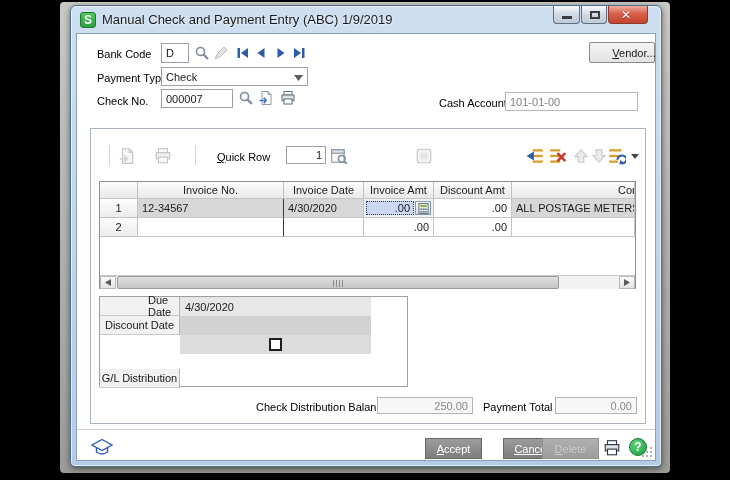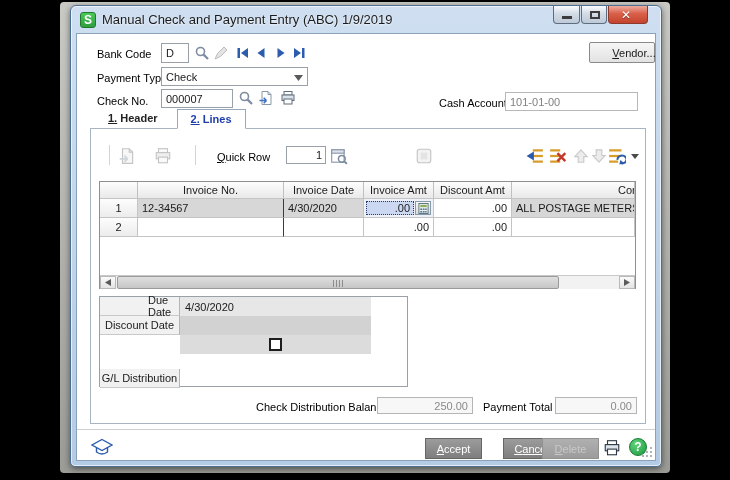--- a/index.html
+++ b/index.html
@@ -177,24 +177,20 @@
         </svg>
       <svg class="icon16" style="left:203px;top:56px;" viewBox="0 0 16 16">
           <rect x="4" y="1.5" width="8" height="3.5" fill="#fff" stroke="#5f6c7a"></rect>
           <rect x="2" y="5" width="12" height="5.5" fill="#dde3ea" stroke="#5f6c7a"></rect>
           <rect x="4" y="9" width="8" height="5" fill="#fff" stroke="#5f6c7a"></rect>
         </svg>
 
       <div class="lbl" style="left:362px;top:63px;">Cash Account</div>
       <div class="field gray" style="left:428px;top:58px;width:133px;height:19px;border-color:#b8b8b8;">101-01-00</div>
 
-      <div class="tabstrip">
-        <div class="tab"><span class="uf">1. Header</span></div>
-        <div class="tab active"><span class="uf">2. Lines</span></div>
-      </div>
 
       <div class="panel">
 
         <div class="toolbar">
           <div class="tsep" style="left:18px;"></div>
           <svg class="tb-icon" style="left:27px;" viewBox="0 0 16 16">
               <path d="M4 1.5 h6 l3 3 v10 h-9 z" fill="#f7f7f7" stroke="#c4c4c4"></path>
               <path d="M10 1.5 v3 h3" fill="none" stroke="#c4c4c4"></path>
               <path d="M1.5 10.5 h7 M8.5 10.5 l-2.8 -2.8 M8.5 10.5 l-2.8 2.8" stroke="#cdd4dc" stroke-width="1.5" fill="none"></path>
             </svg>

